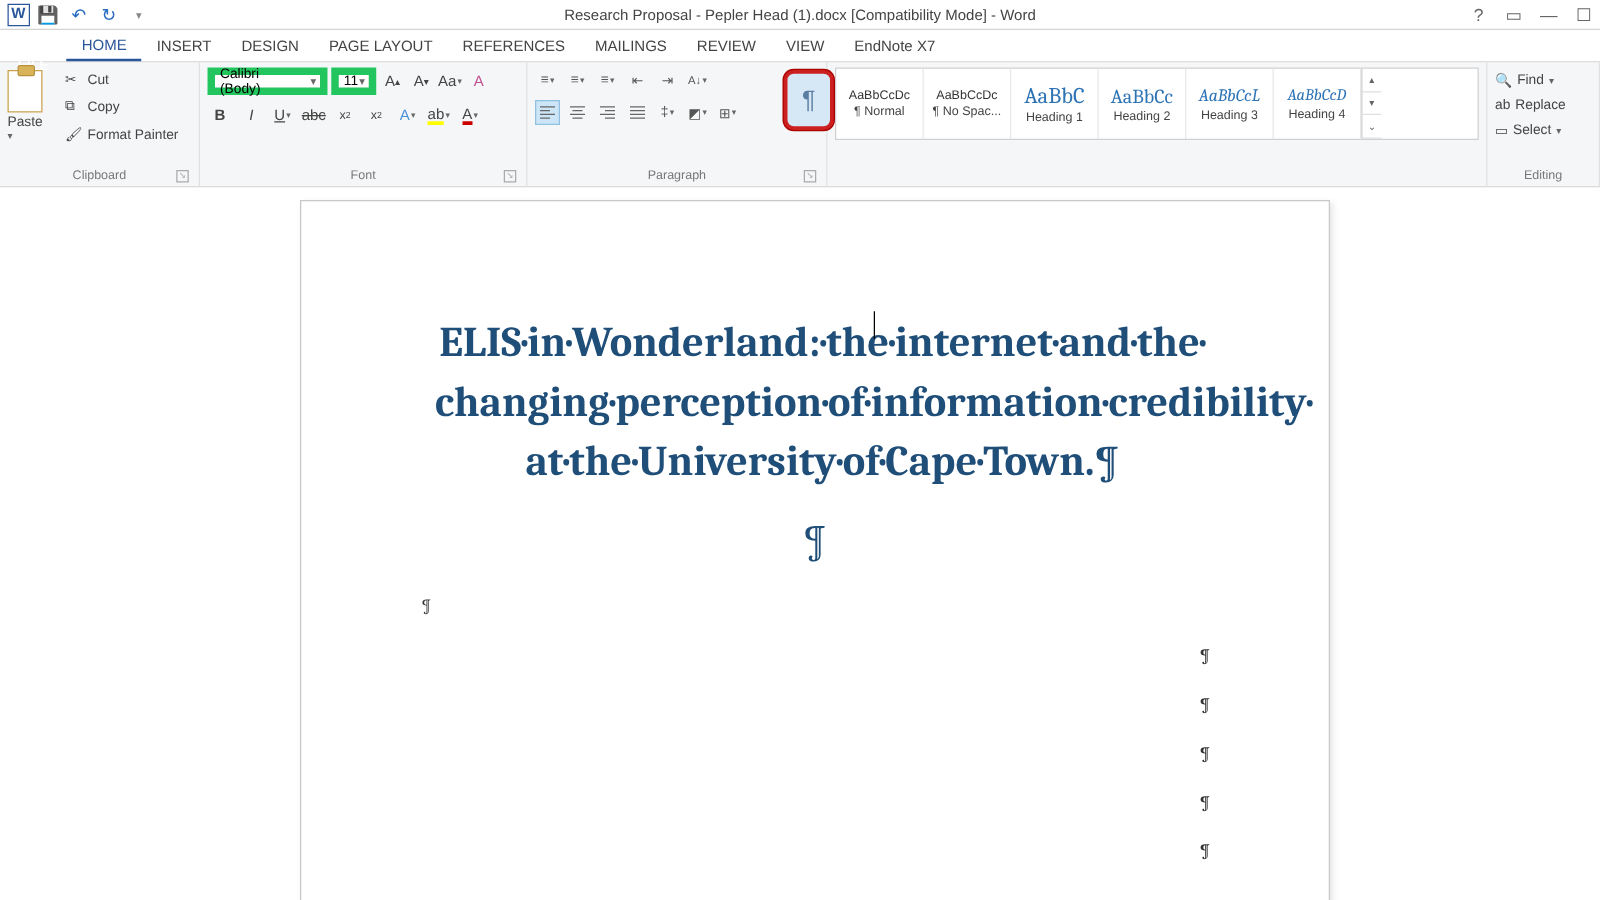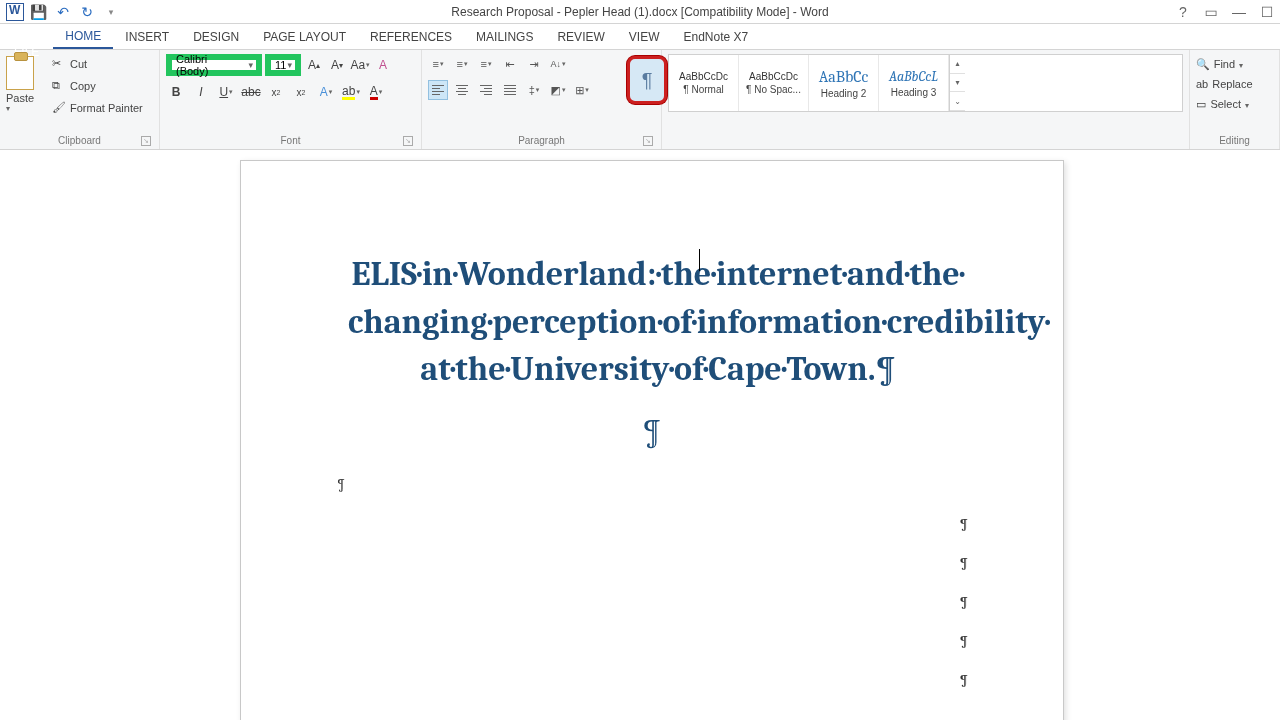--- a/index.html
+++ b/index.html
@@ -247,26 +247,34 @@
     <div class="styles-row">
       <div class="style-item">
           <div class="style-preview normal">AaBbCcDc</div>
           <div class="style-name">¶ Normal</div>
         </div>
       <div class="style-item">
           <div class="style-preview normal">AaBbCcDc</div>
           <div class="style-name">¶ No Spac...</div>
         </div>
       <div class="style-item">
+          <div class="style-preview h1">AaBbC</div>
+          <div class="style-name">Heading 1</div>
+        </div>
+      <div class="style-item">
           <div class="style-preview h2">AaBbCc</div>
           <div class="style-name">Heading 2</div>
         </div>
       <div class="style-item">
           <div class="style-preview h3">AaBbCcL</div>
           <div class="style-name">Heading 3</div>
+        </div>
+      <div class="style-item">
+          <div class="style-preview h4">AaBbCcD</div>
+          <div class="style-name">Heading 4</div>
         </div>
       <div class="styles-expand">
           <div>▴</div>
           <div>▾</div>
           <div>⌄</div>
         </div>
     </div>
   </div>
 
   <div class="group" style="width:90px">

